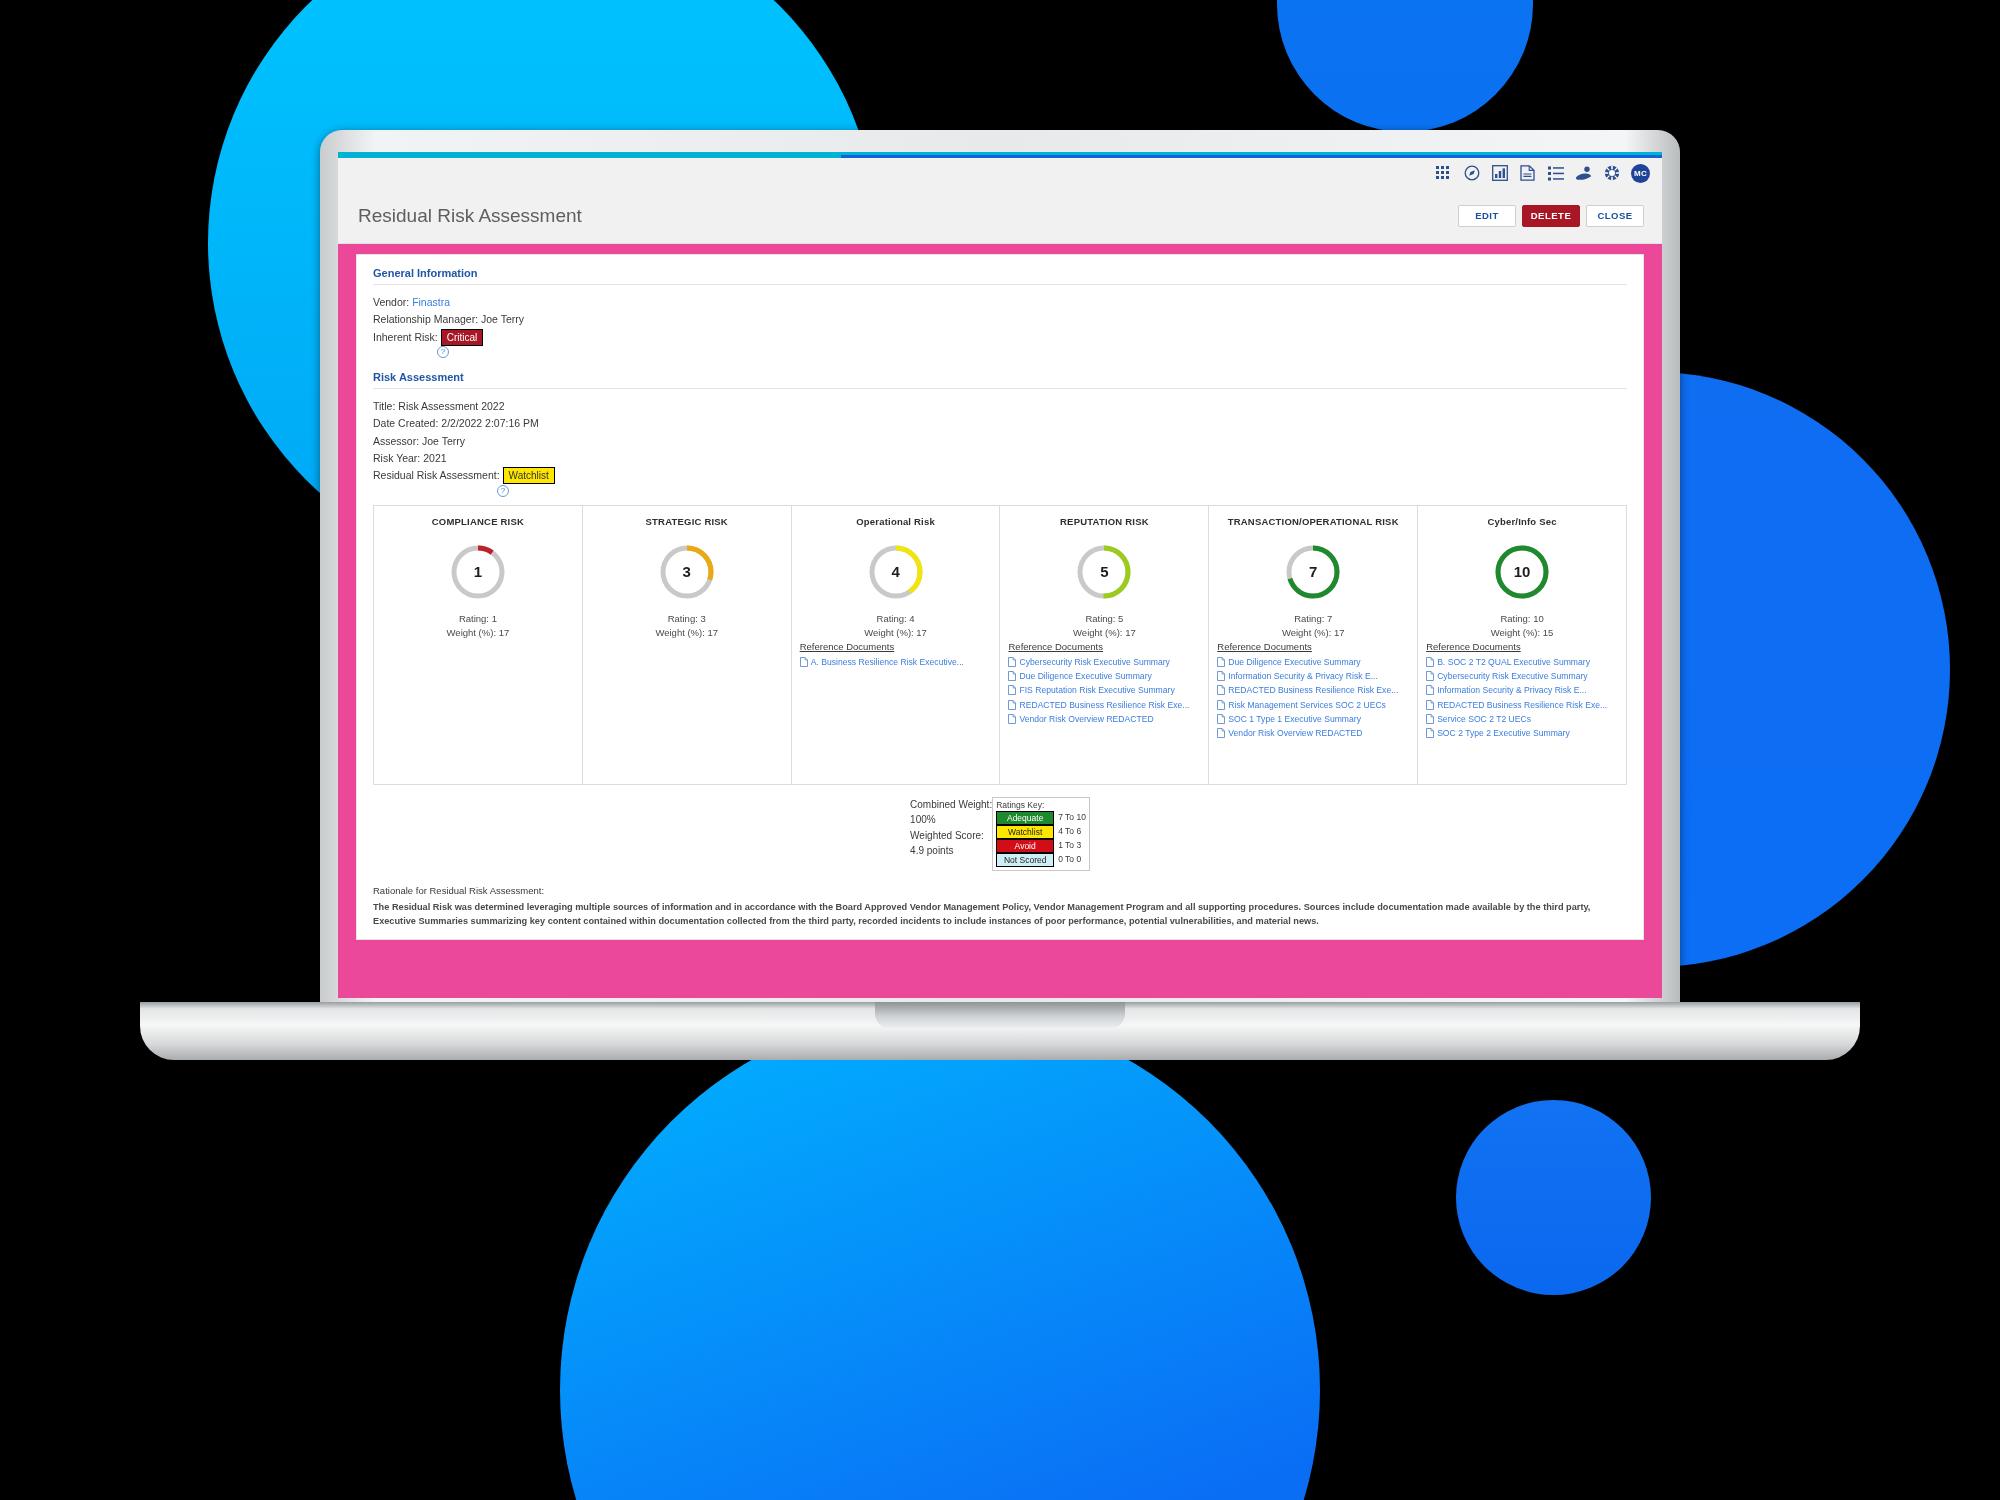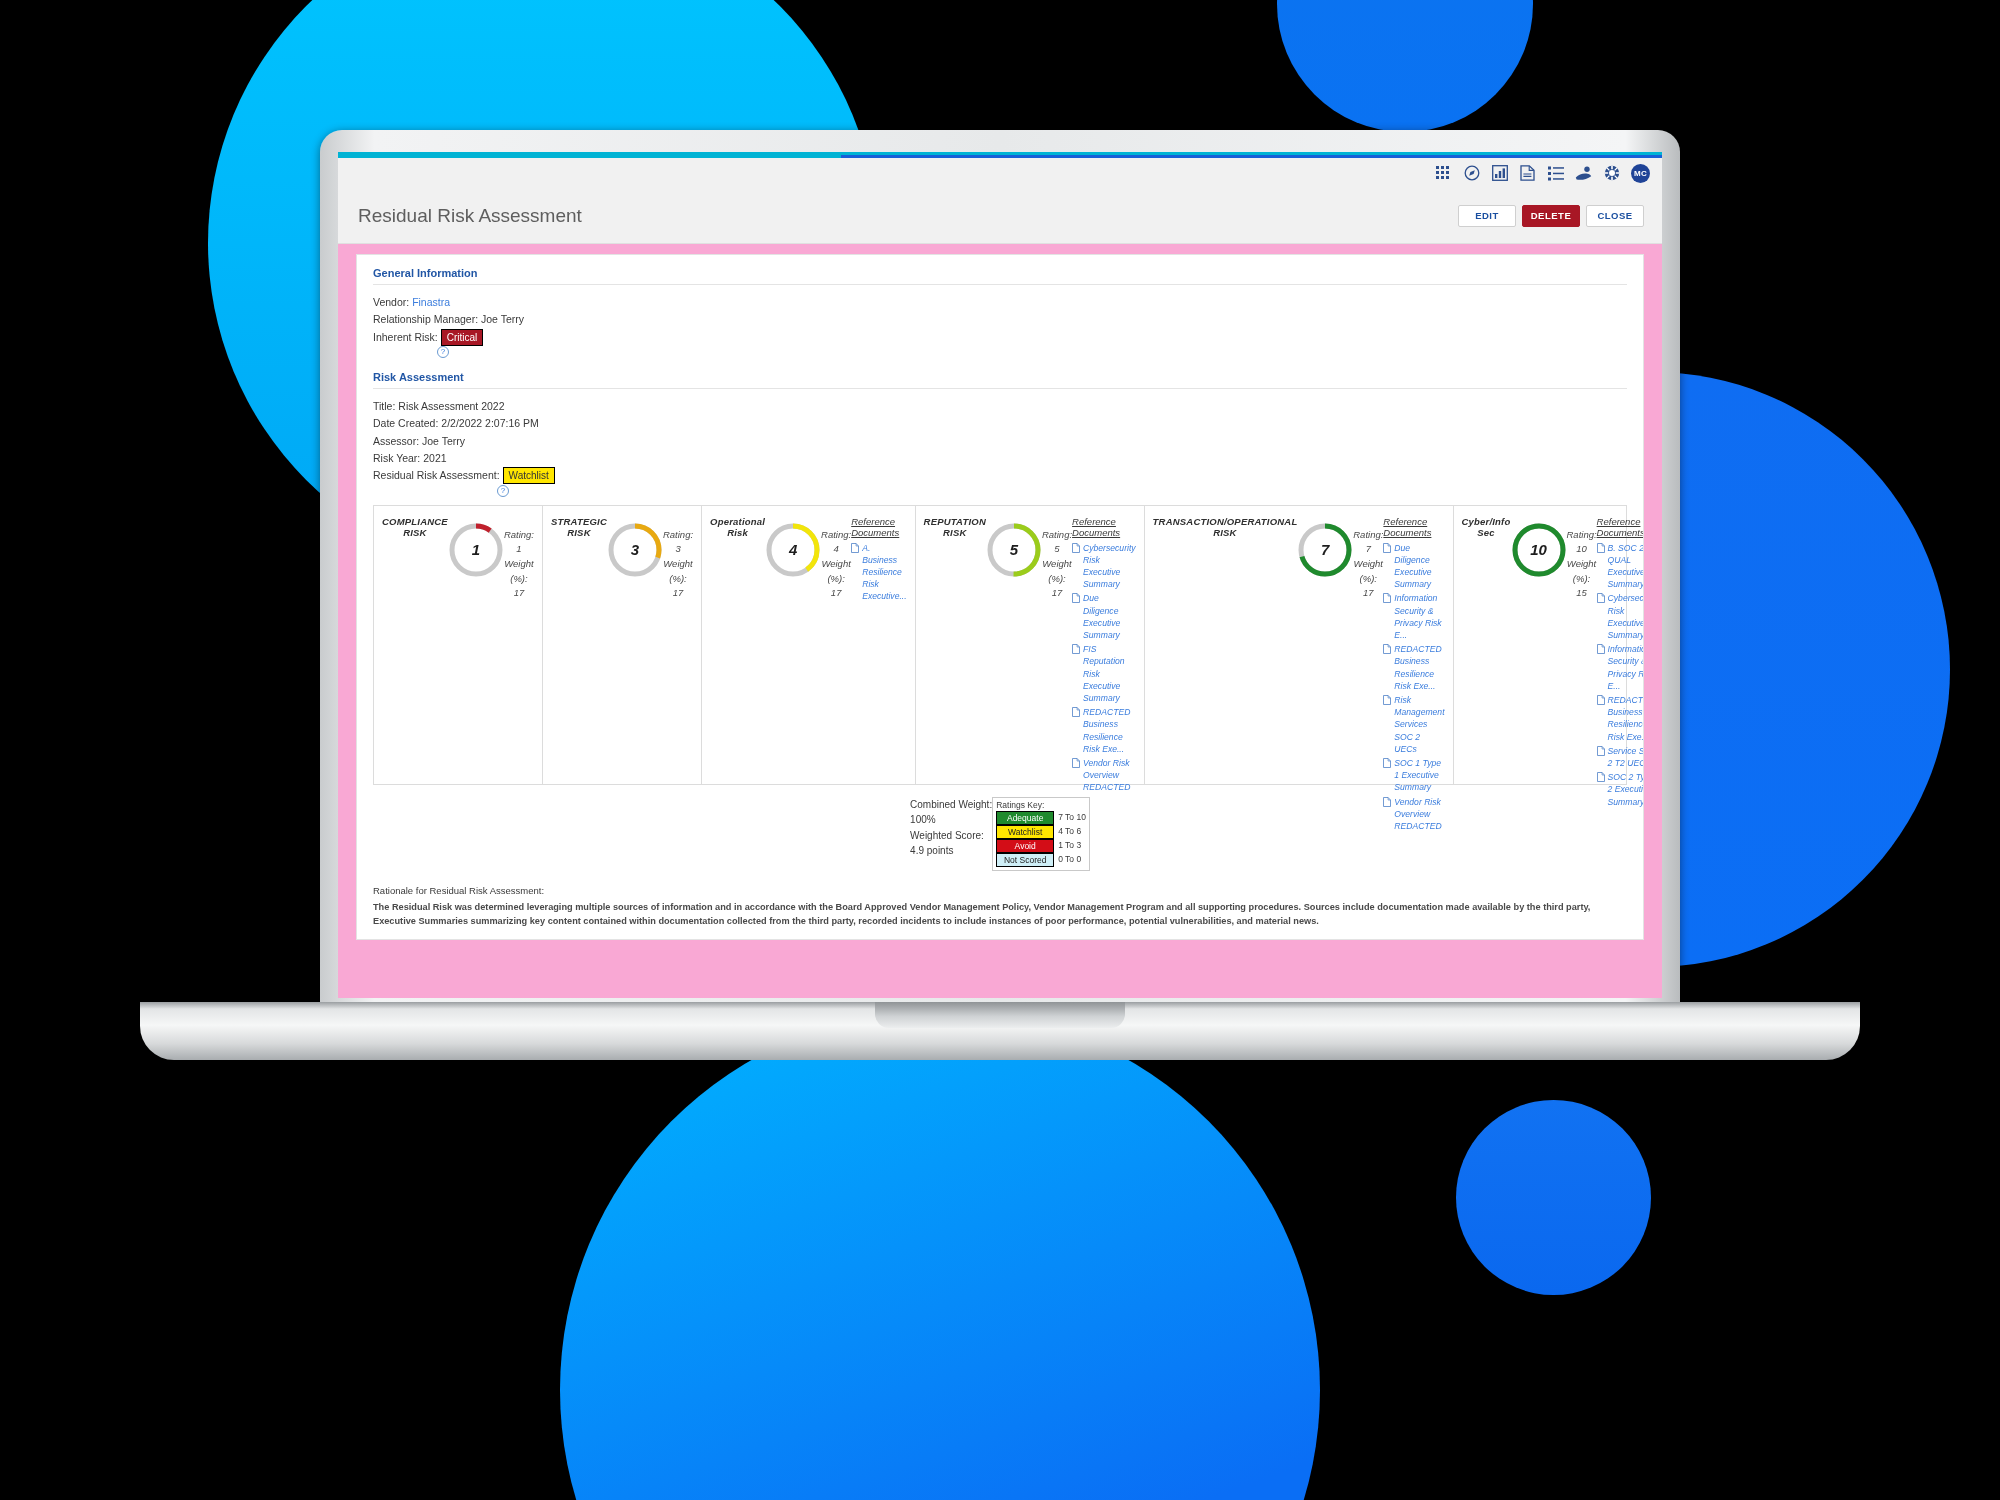--- a/index.html
+++ b/index.html
@@ -60,21 +60,21 @@
     border-radius: 0 0 34px 34px;
     background: linear-gradient(180deg,#9a9ea1 0%,#e3e5e6 12%,#f6f7f7 40%,#d7d9da 72%,#a9adb0 100%);
   }
   .base-notch {
     position: absolute; left: 50%; top: 0; transform: translateX(-50%);
     width: 250px; height: 26px; border-radius: 0 0 14px 14px;
     background: linear-gradient(180deg,#8f9396 0%,#cfd2d4 55%,#eceeef 100%);
   }
 
   
-  .app { position: absolute; inset: 3px 0 0 0; background: #f9a8d4; font-size: 11px; color: #333; }
+  .app { position: absolute; inset: 3px 0 0 0; background: #ec4899; font-size: 11px; color: #333; }
 
   .toolbar { height: 30px; display: flex; align-items: center; justify-content: flex-end;
              padding-right: 12px; gap: 11px; background: #f1f1f1; }
   .tb-icon { width: 17px; height: 17px; color: #2d4f8e; display: flex; align-items: center; justify-content: center; cursor: pointer; }
   .tb-icon svg { display: block; }
   .avatar { width: 19px; height: 19px; border-radius: 50%; background: #1f4397; color: #fff;
             font-size: 8px; font-weight: 700; display: flex; align-items: center; justify-content: center;
             letter-spacing: .3px; cursor: pointer; }
 
   .pagehead { height: 56px; display: flex; align-items: center; justify-content: space-between;
@@ -98,21 +98,21 @@
   .kv a { color: #3b7ddd; text-decoration: none; cursor: pointer; }
   .pill { display: inline-block; padding: 0 5px; font-size: 10px; font-weight: 500; line-height: 15px;
           border: 1px solid #000; }
   .pill.critical { background: #a81725; color: #fff; }
   .pill.watchlist { background: #ffe600; color: #333; }
   .help-q { display: block; width: 12px; height: 12px; border: 1px solid #6b9bd2; border-radius: 50%;
             color: #3b7ddd; font-size: 8px; line-height: 10px; text-align: center; margin-left: 64px; cursor: pointer; }
 
   
   .cards { display: flex; border: 1px solid #dcdcdc; margin-top: 8px; height: 280px; }
-  .card { flex: 1; border-right: 1px solid #dcdcdc; padding: 10px 8px 6px 8px; display: flex; flex-direction: row; font-style: italic; }
+  .card { flex: 1; border-right: 1px solid #dcdcdc; padding: 10px 8px 6px 8px; display: flex; flex-direction: column; }
   .card:last-child { border-right: none; }
   .card-title { text-align: center; font-size: 9.5px; font-weight: 700; color: #2f2f2f; letter-spacing: .2px;
                 min-height: 22px; }
   .gauge-wrap { display: flex; justify-content: center; margin-top: 6px; }
   .gauge { position: relative; width: 56px; height: 56px; }
   .gauge svg { transform: rotate(-90deg); display: block; }
   .gauge .val { position: absolute; inset: 0; display: flex; align-items: center; justify-content: center;
                 font-size: 15px; font-weight: 700; color: #1d1d1d; }
   .stats { text-align: center; font-size: 9.5px; color: #4a4a4a; line-height: 1.55; margin-top: 12px; }
   .refs { }

